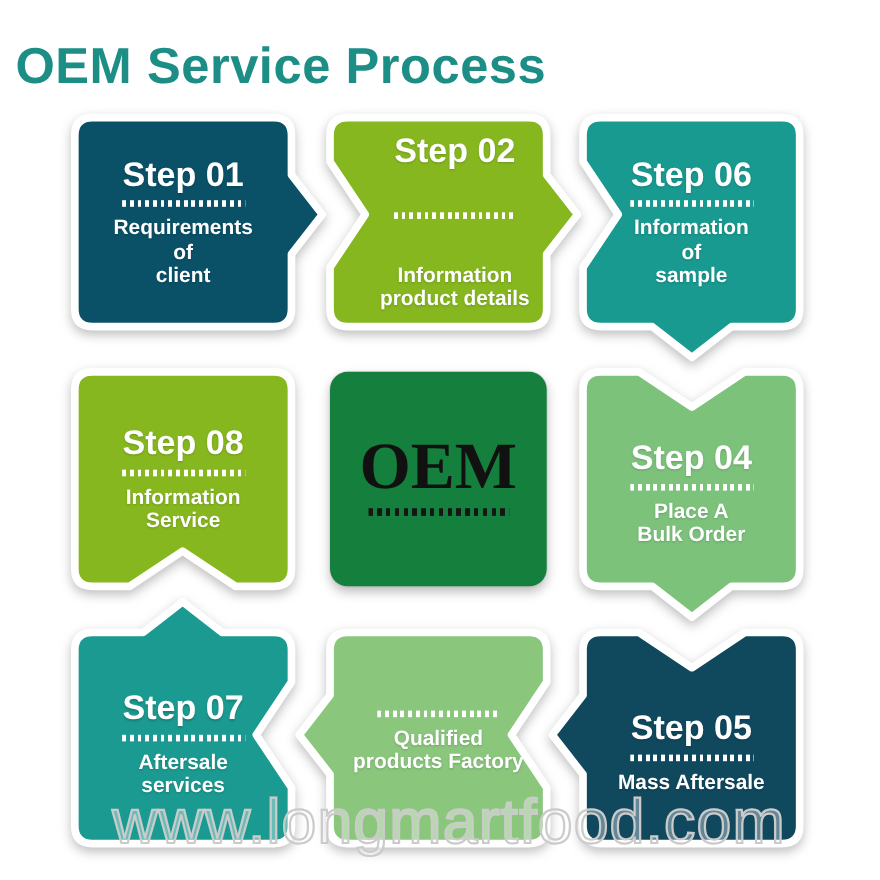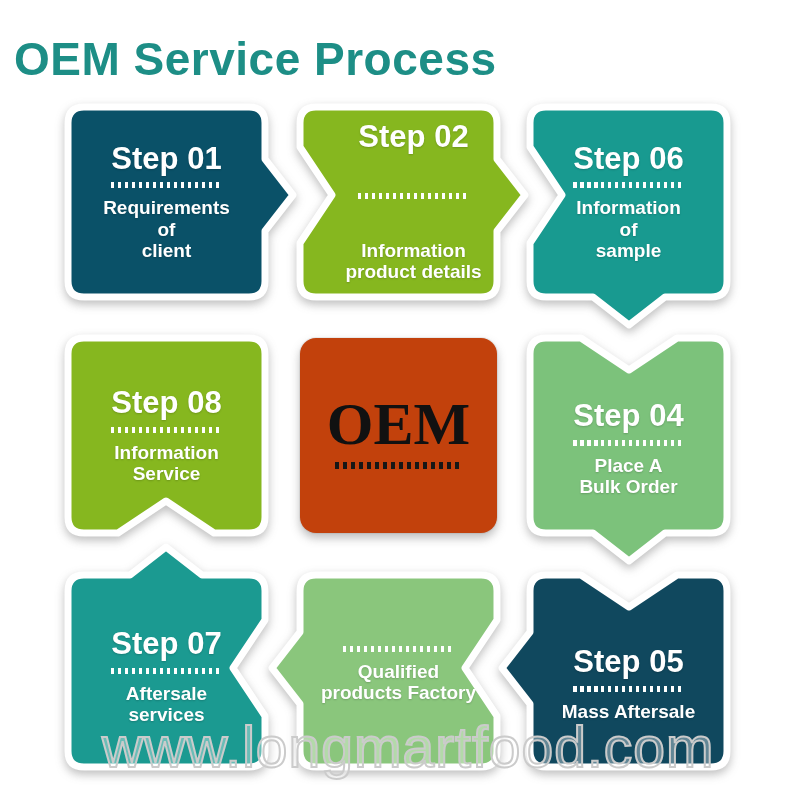--- a/index.html
+++ b/index.html
@@ -21,21 +21,21 @@
   
   .pos-0{left:68px;top:107px;width:197px;height:190px;}
   .pos-1{left:315px;top:107px;width:197px;height:190px;gap:32px;}
   .pos-2{left:530px;top:107px;width:197px;height:190px;}
   .pos-3{left:530px;top:338px;width:197px;height:195px;padding-top:26px;box-sizing:border-box;}
   .pos-4{left:530px;top:575px;width:197px;height:192px;padding-top:26px;box-sizing:border-box;}
   .pos-5{left:300px;top:575px;width:197px;height:192px;}
   .pos-6{left:68px;top:575px;width:197px;height:192px;padding-top:12px;box-sizing:border-box;}
   .pos-7{left:68px;top:338px;width:197px;height:195px;}
   .center-box{position:absolute;left:300px;top:338px;width:197px;height:195px;
-              background:#c2410c;border-radius:16px;z-index:2;
+              background:#15803d;border-radius:16px;z-index:2;
               box-shadow:0 5px 10px rgba(90,90,90,0.4), 0 0 0 1px #f0f0f0;
               display:flex;flex-direction:column;align-items:center;justify-content:center;}
   .center-line{font-family:"Liberation Serif", serif;font-weight:700;font-size:60px;
                color:#111111;line-height:1.0;}
   .center-divider{width:128px;height:7px;margin:8px 0;
                   background:repeating-linear-gradient(90deg,#161616 0 4px,transparent 4px 8px);}
   .watermark{position:absolute;left:102px;top:714px;font-size:57px;font-weight:400;
              white-space:nowrap;z-index:4;color:rgba(255,255,255,0.35);
              -webkit-text-stroke:2px #cbcbcb;letter-spacing:1px;}
 </style>

